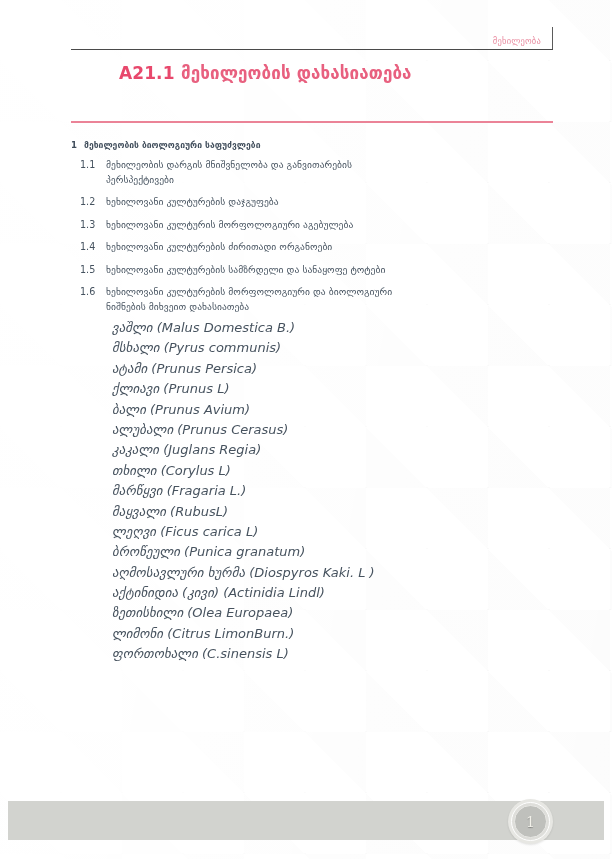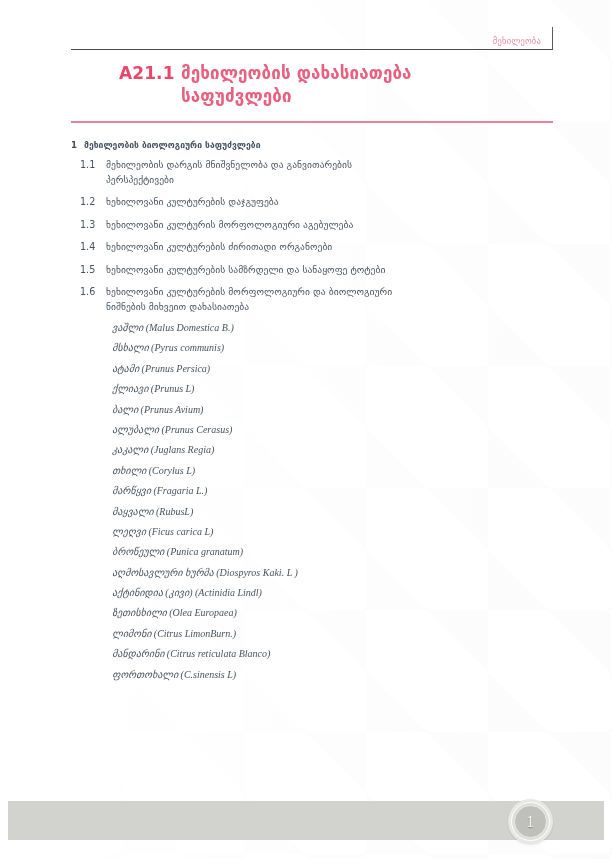--- a/index.html
+++ b/index.html
@@ -150,27 +150,26 @@
   }
 
   
   .species {
     position: absolute;
     left: 112px;
     top: 322px;
     width: 400px;
   }
   .species-item {
-    font-size: 10px;
+    font-size: 13px;
     font-style: italic;
     color: #47535f;
     line-height: 12px;
     height: 20.4px;
     white-space: nowrap;
-    font-family: Liberation Serif, serif;
   }
 
   
   .footer-bar {
     position: absolute;
     left: 8px;
     top: 801px;
     width: 596px;
     height: 39px;
     background: #d2d3cf;
@@ -224,24 +223,20 @@
   <div class="header-wrap">
     <div class="header-text">მეხილეობა</div>
     <div class="header-vrule"></div>
   </div>
   <div class="header-rule"></div>
 
   <div class="title-block">
     <div class="title-line">
       <span class="title-num">A21.1</span>
       <span class="title-text">მეხილეობის დახასიათება</span>
-    </div>
-    <div class="title-line">
-      <span class="title-num"></span>
-      <span class="title-text">საფუძვლები</span>
     </div>
   </div>
   <div class="title-rule"></div>
 
   <div class="outline">
     <div class="l1">
       <span class="num">1</span>
       <span class="txt">მეხილეობის ბიოლოგიური საფუძვლები</span>
     </div>
 
@@ -281,21 +276,20 @@
     <div class="species-item">კაკალი (Juglans Regia)</div>
     <div class="species-item">თხილი (Corylus L)</div>
     <div class="species-item">მარწყვი (Fragaria L.)</div>
     <div class="species-item">მაყვალი (RubusL)</div>
     <div class="species-item">ლეღვი (Ficus carica L)</div>
     <div class="species-item">ბროწეული (Punica granatum)</div>
     <div class="species-item">აღმოსავლური ხურმა (Diospyros Kaki. L )</div>
     <div class="species-item">აქტინიდია (კივი) (Actinidia Lindl)</div>
     <div class="species-item">ზეთისხილი (Olea Europaea)</div>
     <div class="species-item">ლიმონი (Citrus LimonBurn.)</div>
-    <div class="species-item">მანდარინი (Citrus reticulata Blanco)</div>
     <div class="species-item">ფორთოხალი (C.sinensis L)</div>
   </div>
 
   <div class="footer-bar"></div>
   <div class="page-badge">
     <div class="ring ring-outer"></div>
     <div class="ring ring-mid"></div>
     <div class="ring ring-inner"></div>
     <div class="page-num">1</div>
   </div>

